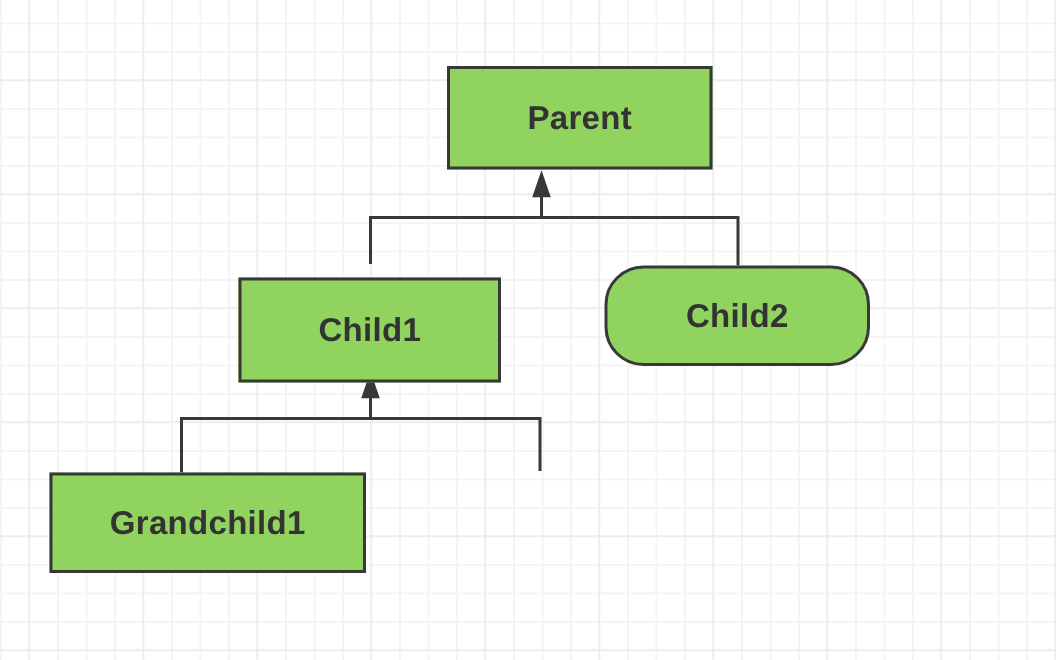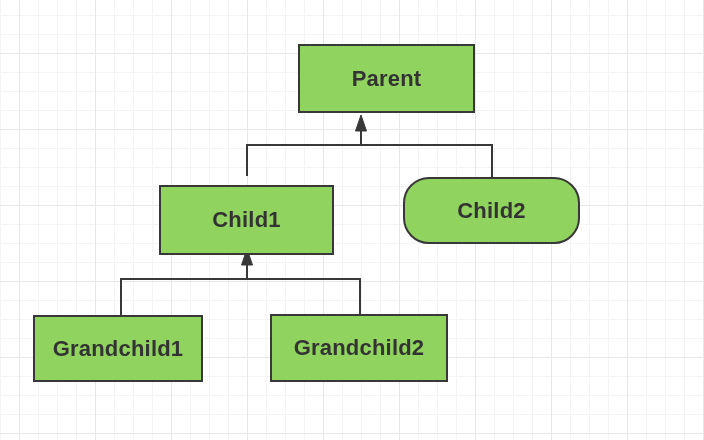--- a/index.html
+++ b/index.html
@@ -26,21 +26,21 @@
     background:var(--node-fill,#90D35F);
     border:2px solid var(--node-border,#383838);
     color:var(--text,#333333);
     display:flex;align-items:center;justify-content:center;
     font-weight:700;font-size:22px;line-height:1;letter-spacing:0.2px;
     user-select:none;
   }
   #node-parent      {left:273px;top:44px; width:177px;height:69px;margin-left:25px;}
   #node-child1      {left:159px;top:175px;width:175px;height:70px;margin-top:10px;}
   #node-child2      {left:403px;top:177px;width:177px;height:67px;border-radius:26px;}
-  #node-grandchild1 {left:33px; top:315px;width:170px;height:67px;}
+  #node-grandchild1 {left:33px; top:315px;width:211px;height:67px;}
   #node-grandchild2 {left:270px;top:314px;width:178px;height:68px;}
 </style>
 </head>
 <body>
 
 <div class="canvas">
 
   <svg class="edges" width="704" height="440" viewBox="0 0 704 440">
 
     <g>
@@ -71,17 +71,14 @@
   </div>
 
   <div class="node" id="node-child2">
     <span>Child2</span>
   </div>
 
   <div class="node" id="node-grandchild1">
     <span>Grandchild1</span>
   </div>
 
-  <div class="node" id="node-grandchild2">
-    <span>Grandchild2</span>
-  </div>
 
 </div>
 
 </body></html>

